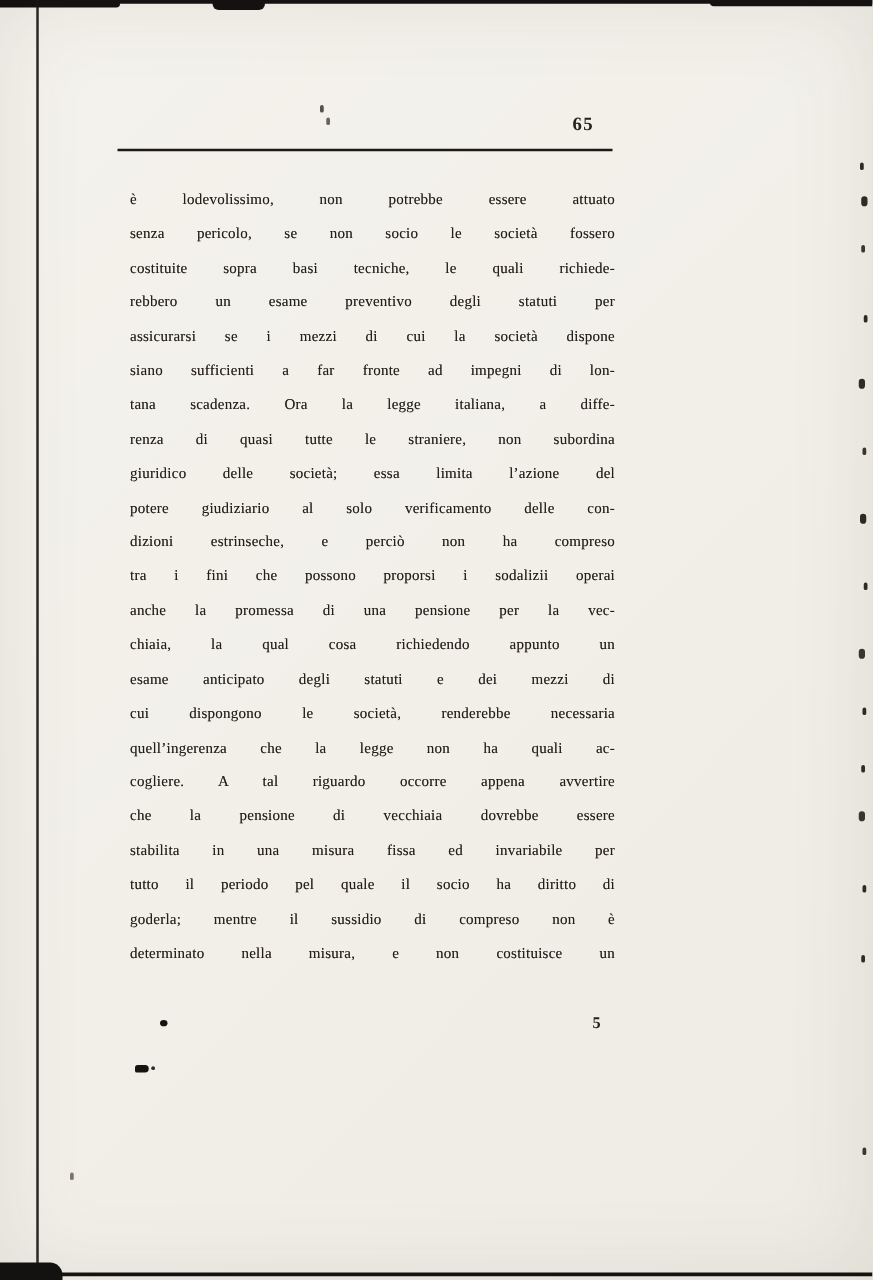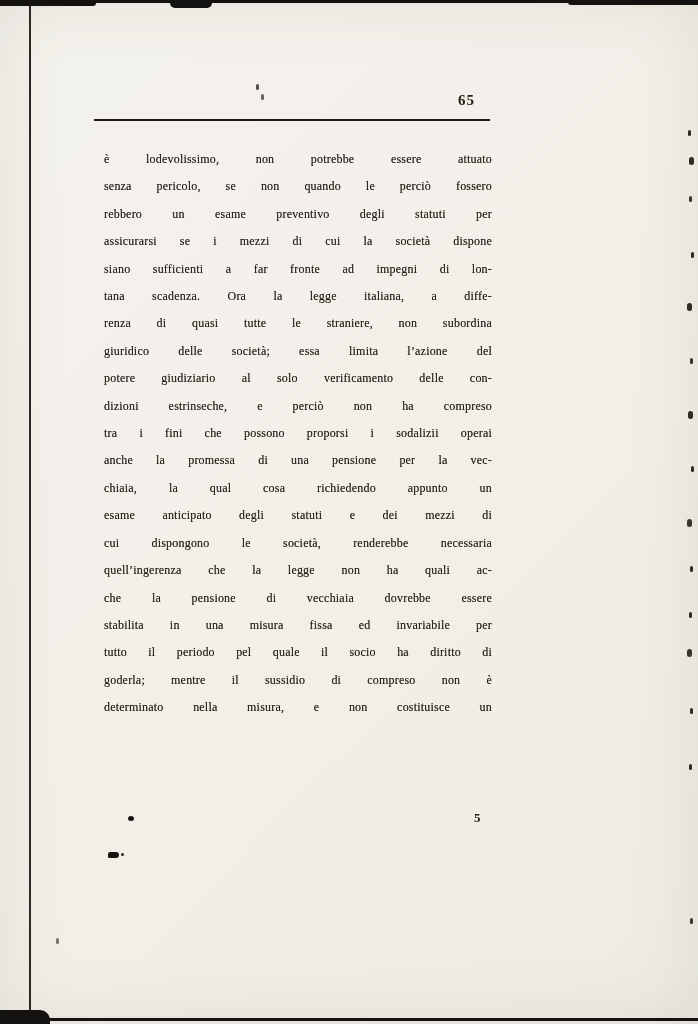--- a/index.html
+++ b/index.html
@@ -102,35 +102,37 @@
   <div class="edge-bottom-corner"></div>
   <div class="specks"></div>
   <div class="dot-a"></div>
   <div class="dot-b"></div>
 
   <div class="page-number">65</div>
   <div class="header-rule"></div>
 
   <div class="text-block">
       <div class="line">è lodevolissimo, non potrebbe essere attuato</div>
-      <div class="line">senza pericolo, se non quando le perciò fossero</div>
+      <div class="line">senza pericolo, se non socio le società fossero</div>
+      <div class="line">costituite sopra basi tecniche, le quali richiede-</div>
       <div class="line">rebbero un esame preventivo degli statuti per</div>
       <div class="line">assicurarsi se i mezzi di cui la società dispone</div>
       <div class="line">siano sufficienti a far fronte ad impegni di lon-</div>
       <div class="line">tana scadenza. Ora la legge italiana, a diffe-</div>
       <div class="line">renza di quasi tutte le straniere, non subordina</div>
       <div class="line">giuridico delle società; essa limita l’azione del</div>
       <div class="line">potere giudiziario al solo verificamento delle con-</div>
       <div class="line">dizioni estrinseche, e perciò non ha compreso</div>
       <div class="line">tra i fini che possono proporsi i sodalizii operai</div>
       <div class="line">anche la promessa di una pensione per la vec-</div>
       <div class="line">chiaia, la qual cosa richiedendo appunto un</div>
       <div class="line">esame anticipato degli statuti e dei mezzi di</div>
       <div class="line">cui dispongono le società, renderebbe necessaria</div>
       <div class="line">quell’ingerenza che la legge non ha quali ac-</div>
+      <div class="line">cogliere. A tal riguardo occorre appena avvertire</div>
       <div class="line">che la pensione di vecchiaia dovrebbe essere</div>
       <div class="line">stabilita in una misura fissa ed invariabile per</div>
       <div class="line">tutto il periodo pel quale il socio ha diritto di</div>
       <div class="line">goderla; mentre il sussidio di compreso non è</div>
       <div class="line">determinato nella misura, e non costituisce un</div>
     </div>
 
   <div class="signature">5</div>
 
 </div>

